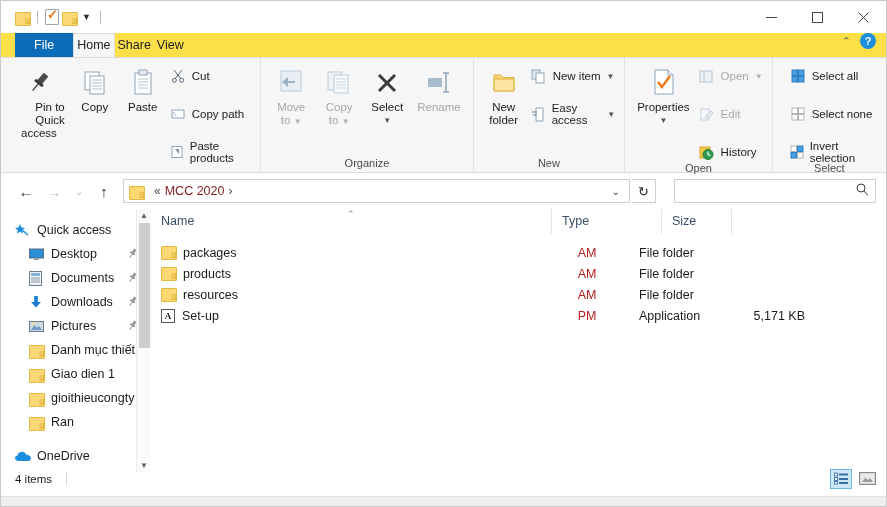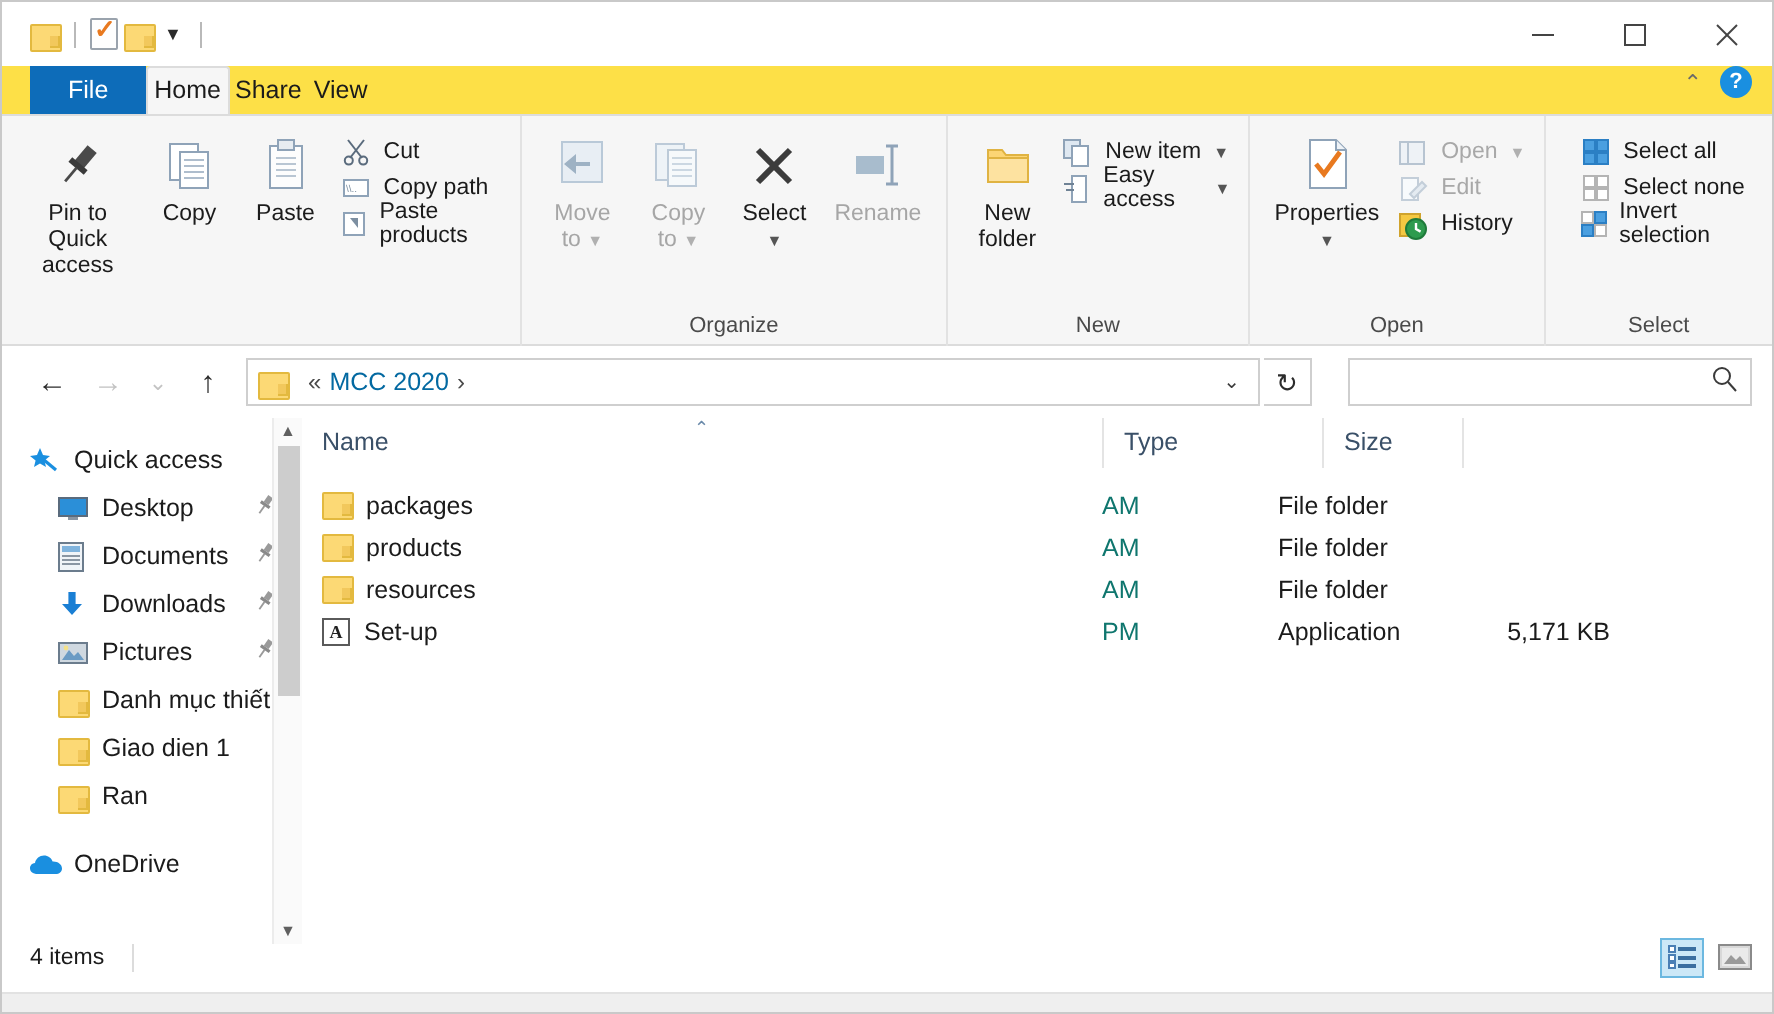--- a/index.html
+++ b/index.html
@@ -108,25 +108,25 @@
   }
   .rgroup + .rgroup { border-left: 1px solid #e2e2e2; }
   .rgroup-body { flex: 1; display: flex; align-items: flex-start; padding: 0 6px; }
   .rgroup-label {
     height: 17px; line-height: 14px; text-align: center;
     font-size: 11px; color: #4a4a4a;
   }
   .bigbtn {
     width: auto; min-width: 48px; padding: 3px 6px 0 6px;
     display: flex; flex-direction: column; align-items: center;
-    text-align: center; font-size: 11.5px; color: #1b1b1b; line-height: 13px;
+    text-align: right; font-size: 11.5px; color: #1b1b1b; line-height: 13px;
   }
   .bigbtn .gl { height: 36px; display: flex; align-items: center; justify-content: center; }
   .bigbtn.disabled { color: #a6a6a6; }
-  .smallcol { display: flex; flex-direction: column; padding-top: 5px; gap: 0; }
+  .smallcol { display: flex; flex-direction: column; padding-top: 5px; gap: 20px; }
   .smallbtn {
     display: flex; align-items: center; gap: 6px;
     font-size: 11.5px; color: #1b1b1b; height: 18px; padding: 0 3px;
   }
   .smallbtn.disabled { color: #a8a8a8; }
   .smallbtn .gl { width: 16px; height: 16px; display: flex; align-items: center; justify-content: center; }
   .caret { font-size: 8px; color: #555; }
   .caret.dim { color: #b0b0b0; }
 
   
@@ -140,21 +140,21 @@
   }
   .navbtn.dim { color: #c3c3c3; }
   .navbtn.small { width: 20px; font-size: 11px; }
   .crumbbox {
     flex: 1; height: 24px; border: 1px solid #cfcfcf; background: #fff;
     display: flex; align-items: center; padding: 0 3px 0 5px;
     margin-left: 4px;
   }
   .crumb-folder { margin-right: 6px; display: flex; align-items: center; }
   .crumb-sep { color: #4a4a4a; font-size: 12px; padding: 0 4px; }
-  .crumb-txt { font-size: 12.5px; color: #0369a1; }
+  .crumb-txt { font-size: 12.5px; color: #7f1d1d; }
   .crumb-drop { margin-left: auto; display: flex; align-items: center; color: #3a3a3a; font-size: 10px; padding: 0 6px; }
   .refresh {
     width: 24px; height: 24px; border: 1px solid #cfcfcf; border-left: none;
     display: flex; align-items: center; justify-content: center;
     font-size: 13px; color: #2b2b2b; background: #fff;
   }
   .searchbox {
     width: 202px; height: 24px; border: 1px solid #cfcfcf; background: #fff;
     display: flex; align-items: center; margin-left: 16px; padding: 0 6px;
   }
@@ -201,21 +201,21 @@
   .col-name { width: 400px; }
   .col-type { width: 110px; }
   .col-size { width: 70px; }
   .col-tail { width: 90px; }
   .frow {
     height: 21px; display: flex; align-items: center; font-size: 12.5px;
     color: #1b1b1b;
   }
   .fc { overflow: hidden; white-space: nowrap; text-overflow: ellipsis; }
   .fc.name { width: 400px; padding-left: 10px; display: flex; align-items: center; gap: 7px; }
-  .fc.date { width: 78px; color: #0f766e; text-align: left; padding-right: 6px; }
+  .fc.date { width: 78px; color: #b91c1c; text-align: center; padding-right: 6px; }
   .fc.type { width: 110px; padding-left: 10px; }
   .fc.size { width: 70px; text-align: right; padding-right: 4px; }
   .adobe-icon {
     width: 14px; height: 14px; border: 1px solid #5a5a5a; background: #fff;
     display: flex; align-items: center; justify-content: center;
     font-size: 9px; font-weight: bold; color: #222; font-family: "Liberation Serif", serif;
     flex: 0 0 14px;
   }
 
   
@@ -666,20 +666,26 @@
       <div class="navrow indent">
         <span class="nicon">
             <span class="ficon"></span>
           </span>
         <span>Giao dien 1</span>
       </div>
       <div class="navrow indent">
         <span class="nicon">
             <span class="ficon"></span>
           </span>
+        <span>gioithieucongty</span>
+      </div>
+      <div class="navrow indent">
+        <span class="nicon">
+            <span class="ficon"></span>
+          </span>
         <span>Ran</span>
       </div>
       <div class="navrow" style="margin-top:10px;">
         <span class="nicon">
           <svg width="17" height="11" viewBox="0 0 17 11">
               <path d="M4 10 C1.2 10 0 8.6 0 7.1 C0 5.7 1.1 4.6 2.5 4.5 C2.9 2.3 4.8 0.8 7 0.8 C9 0.8 10.7 2 11.3 3.8 C13.6 3.6 16 5.1 16 7.2 C16 8.8 14.6 10 12.8 10 Z" fill="#1a8fe0"></path>
             </svg>
         </span>
         <span>OneDrive</span>
       </div>

